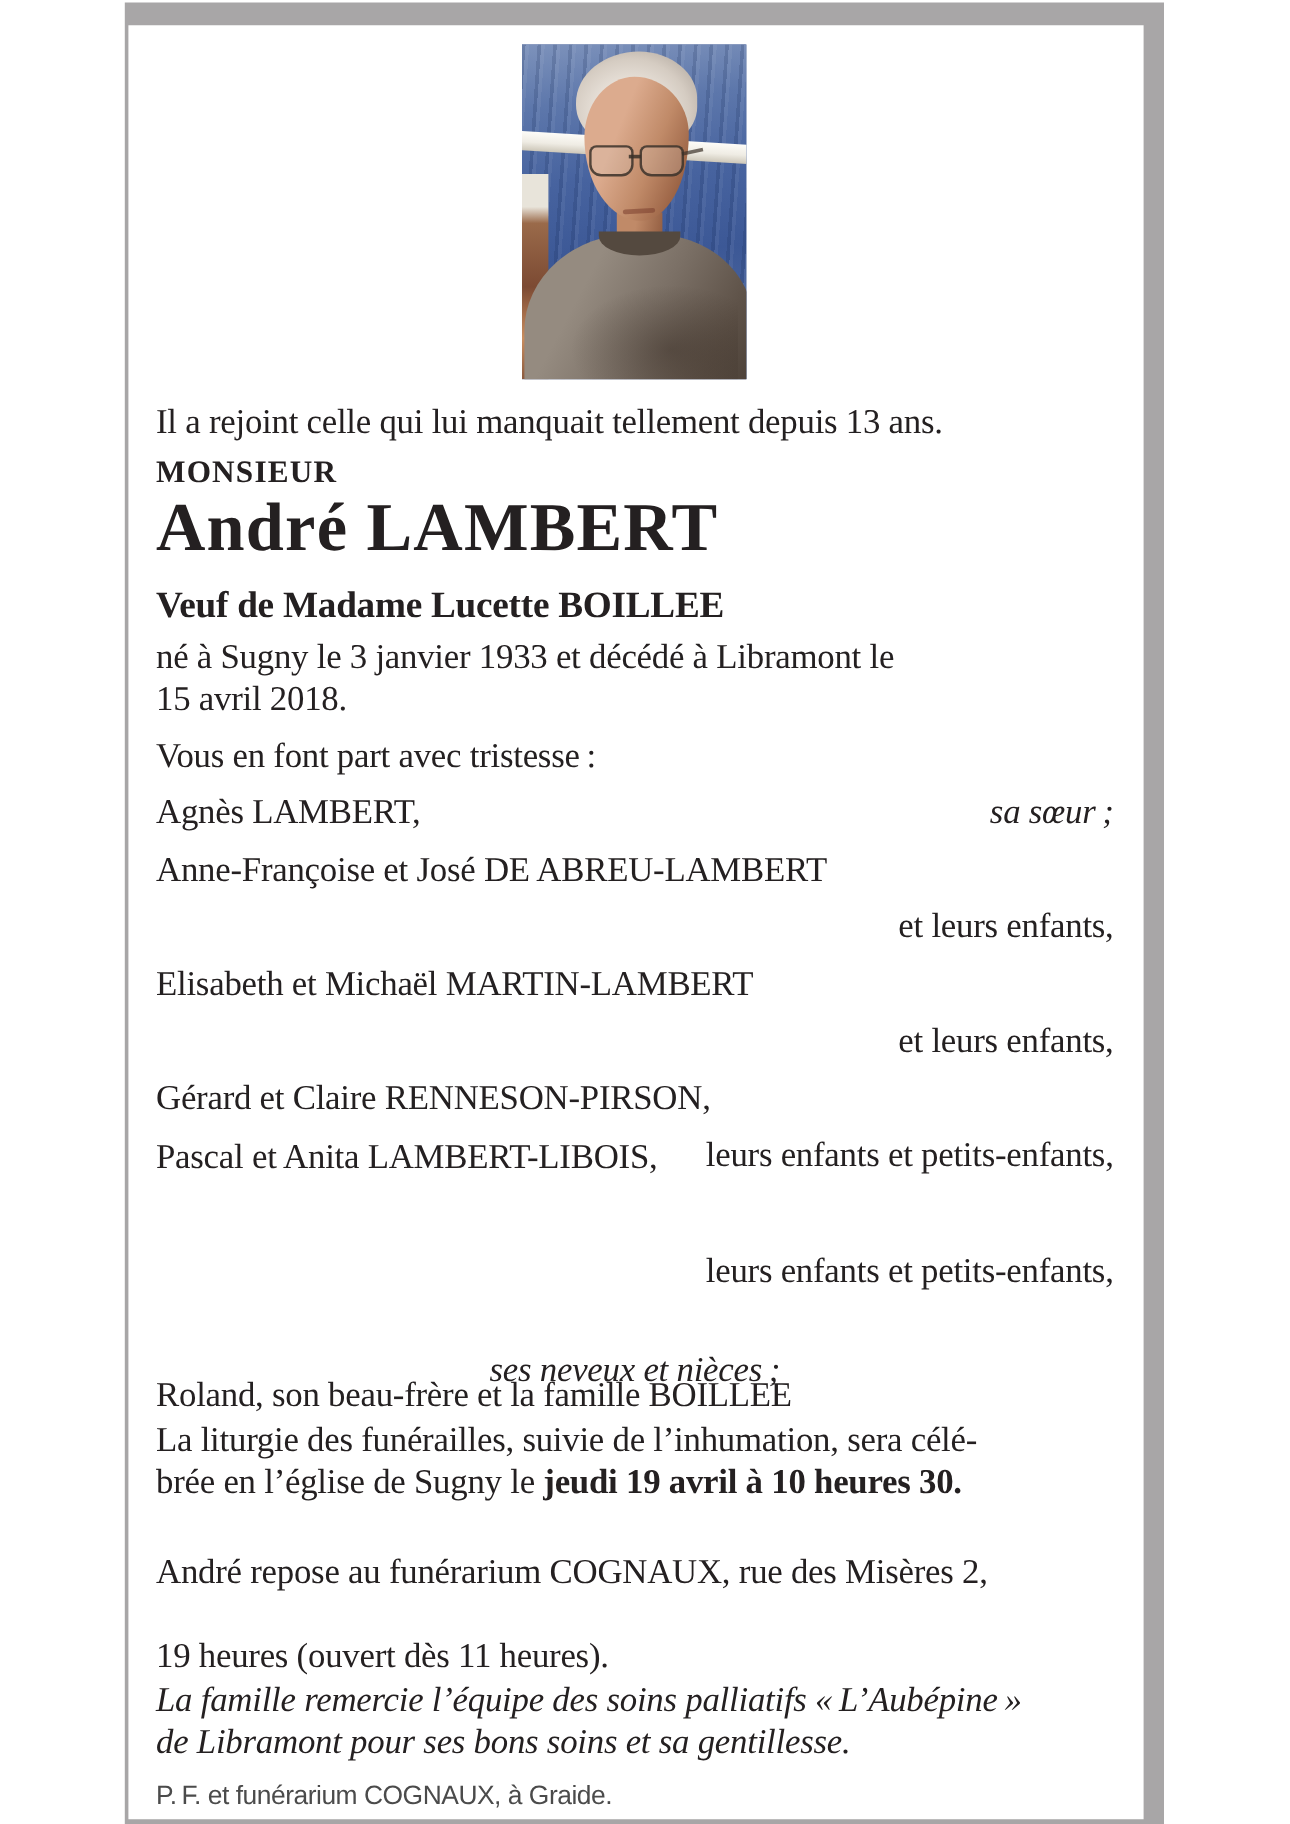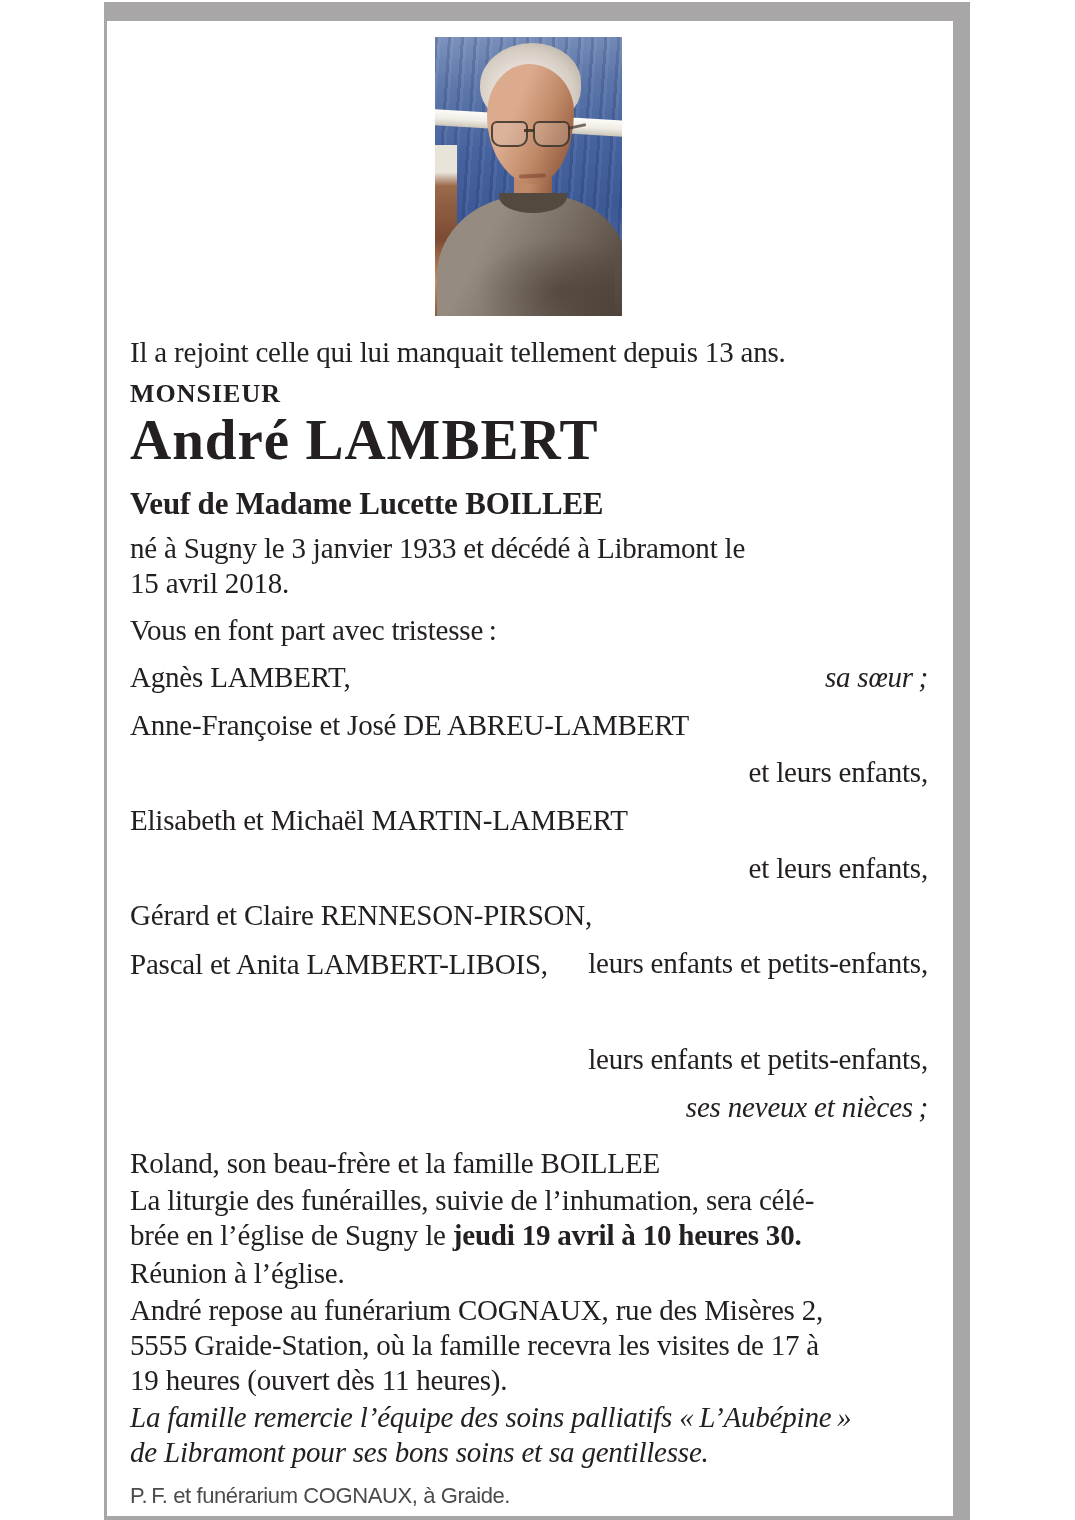--- a/index.html
+++ b/index.html
@@ -21,21 +21,21 @@
   .content { position:relative; width:100%; height:100%; }
 
   
   .line {
     position:absolute; left:23px; right:25px;
     font-size:29px; line-height:31px; white-space:nowrap;
     color:var(--text-color, #242021);
     letter-spacing:-0.2px;
   }
   .center  { text-align:left; }
-  .right-al{ text-align:right; }
+  .right-al{ text-align:center;margin-top:35px; }
   .indent  { left:91px;text-align:right; }
   .it { font-style:italic; }
   .b  { font-weight:bold; }
   .civility { font-weight:bold; font-size:26px; letter-spacing:1px; }
   .deceased-name { font-weight:bold; font-size:57px; line-height:58px; letter-spacing:1px; }
   .widower { font-weight:bold; font-size:31px; }
   .footer-line {
     font-family:Liberation Sans, sans-serif;
     font-size:22px; letter-spacing:-0.4px;
     color:var(--footer-color, #4b4b4b);
@@ -159,24 +159,22 @@
     <div class="line indent" style="top:927px">leurs enfants et petits-enfants,</div>
     <div class="line" style="top:928px">Pascal et Anita LAMBERT-LIBOIS,</div>
     <div class="line indent" style="top:1023px">leurs enfants et petits-enfants,</div>
     <div class="line right-al it" style="top:1071px">ses neveux et nièces ;</div>
     <div class="line" style="top:1127px">Roland, son beau-frère et la famille BOILLEE</div>
 
     <div class="line" style="top:1164px">La liturgie des funérailles, suivie de l’inhumation, sera célé-</div>
     <div class="line" style="top:1199px">
       <span>brée en l’église de Sugny le </span><span class="b">jeudi 19 avril à 10 heures 30.</span>
     </div>
-    <div class="line" style="top:1237px">Réunion à l’église.</div>
 
     <div class="line" style="top:1274px">André repose au funérarium COGNAUX, rue des Misères 2,</div>
-    <div class="line" style="top:1309px">5555 Graide-Station, où la famille recevra les visites de 17 à</div>
     <div class="line" style="top:1344px">19 heures (ouvert dès 11 heures).</div>
 
     <div class="line it" style="top:1381px">La famille remercie l’équipe des soins palliatifs « L’Aubépine »</div>
     <div class="line it" style="top:1416px">de Libramont pour ses bons soins et sa gentillesse.</div>
 
     <div class="line center footer-line" style="top:1459px">P. F. et funérarium COGNAUX, à Graide.</div>
 
   </div>
 </div>
 

